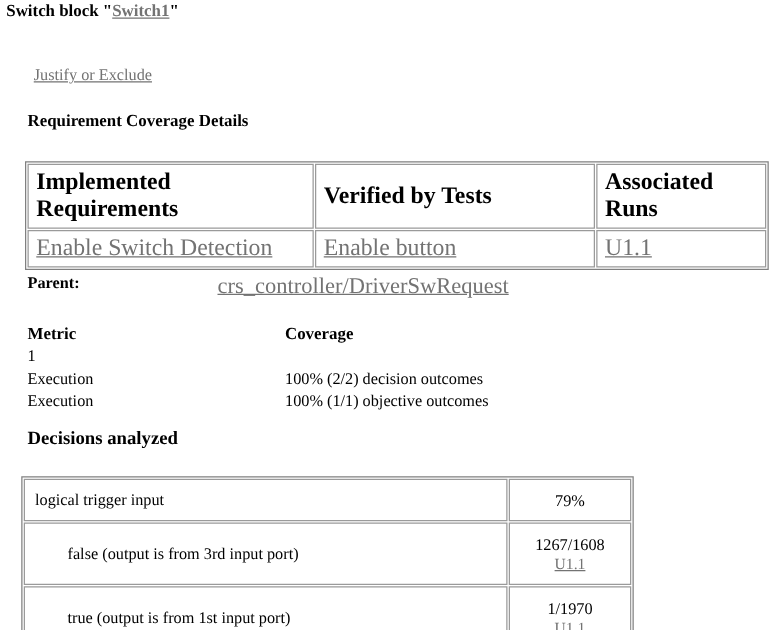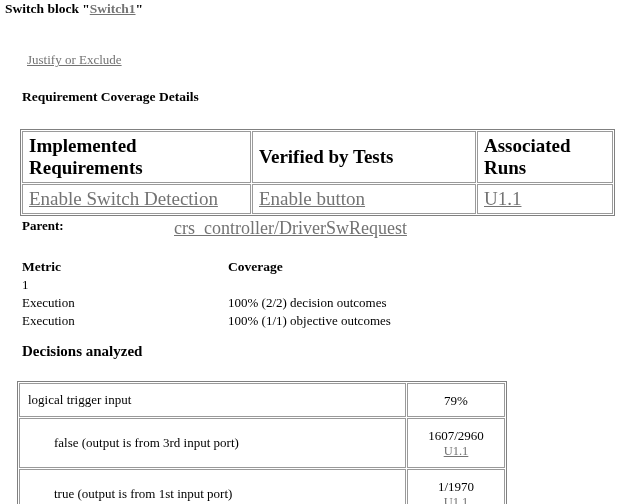--- a/index.html
+++ b/index.html
@@ -215,21 +215,21 @@
     <tbody>
       <tr class="r0">
         <td class="desc indent-0">logical trigger input</td>
         <td class="val">
           <div>79%</div>
         </td>
       </tr>
       <tr class="r1">
         <td class="desc indent-1">false (output is from 3rd input port)</td>
         <td class="val">
-          <div>1607/2960</div>
+          <div>1267/1608</div>
           <a class="link" href="#">U1.1</a>
         </td>
       </tr>
       <tr class="r2">
         <td class="desc indent-1">true (output is from 1st input port)</td>
         <td class="val">
           <div>1/1970</div>
           <a class="link" href="#">U1.1</a>
         </td>
       </tr>

